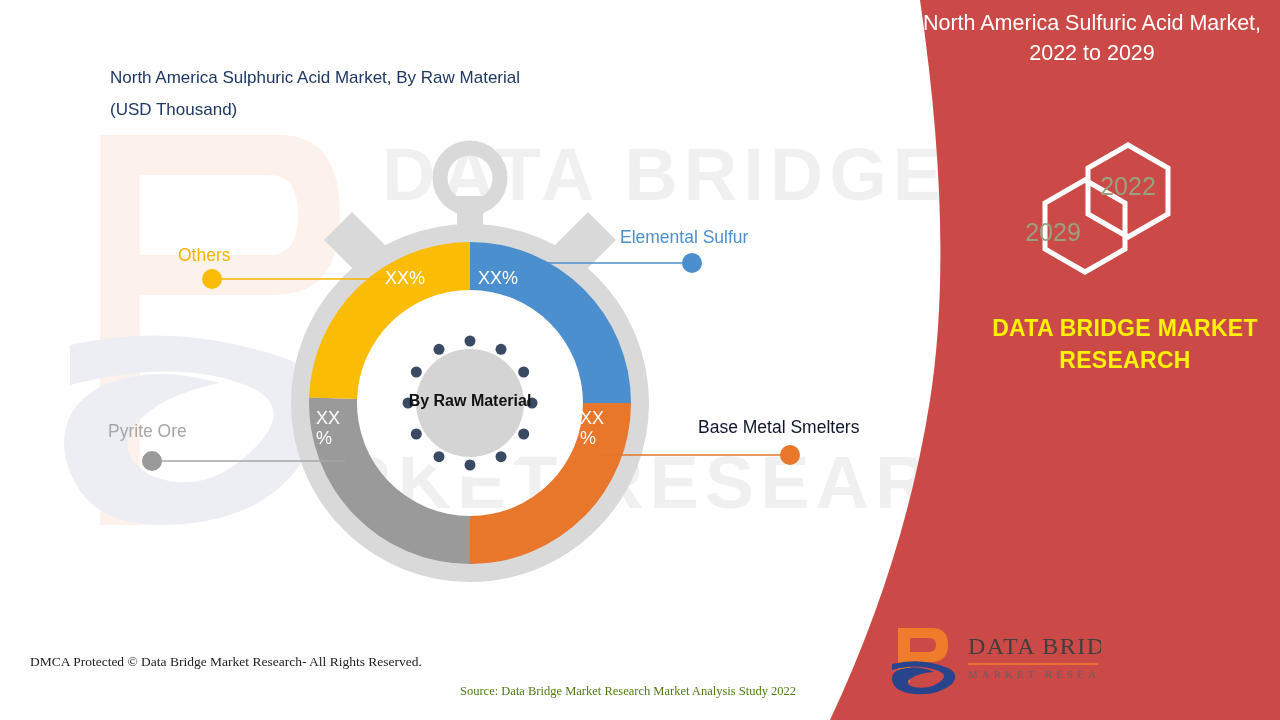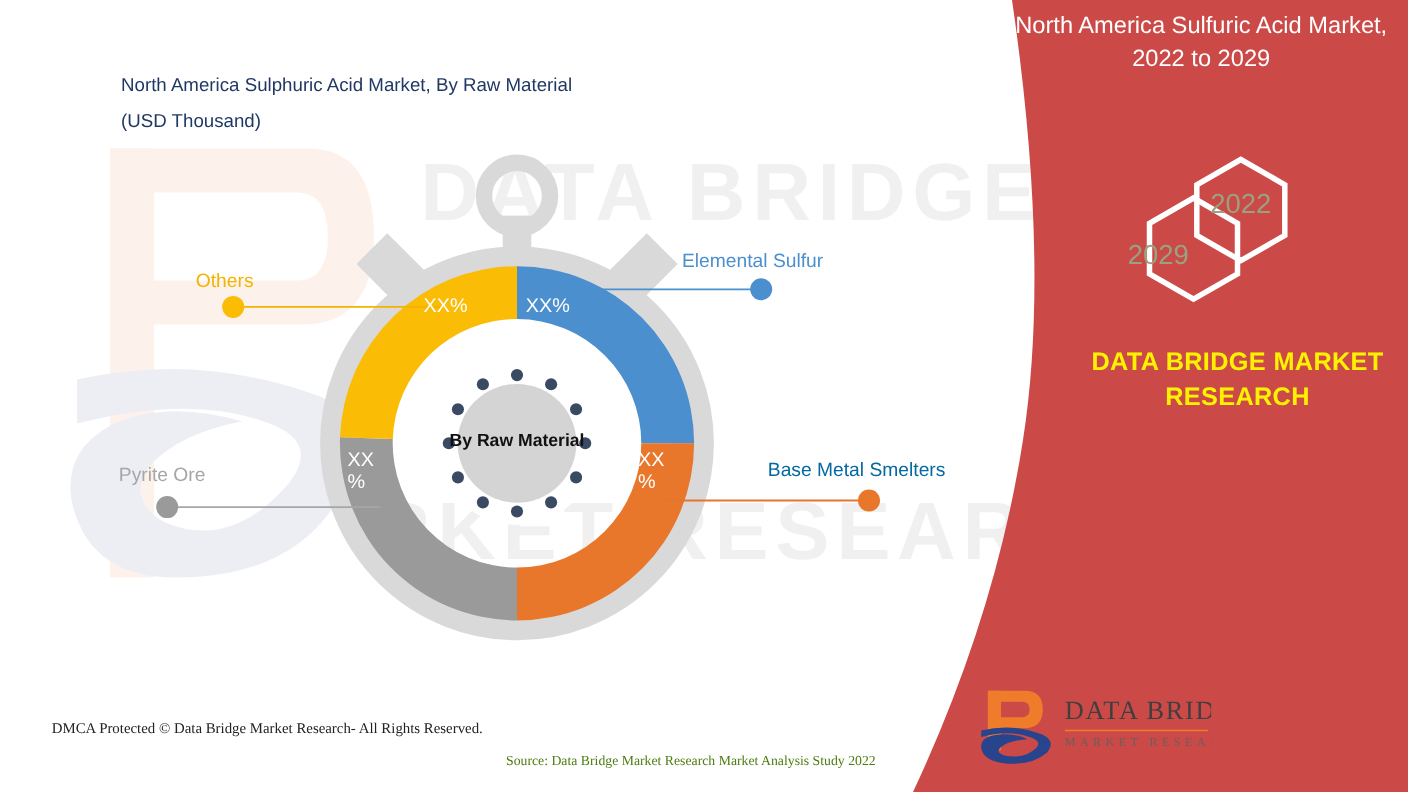--- a/index.html
+++ b/index.html
@@ -146,31 +146,30 @@
   
   .callout {
     position: absolute;
     font-size: 17.5px;
     font-weight: 400;
     white-space: nowrap;
   }
   .callout-others   { left: 178px; top: 245px; color: #f5b301; }
   .callout-pyrite   { left: 108px; top: 421px; color: #a6a6a6; }
   .callout-sulfur   { left: 620px; top: 227px; color: #4c8fce; }
-  .callout-base     { left: 698px; top: 417px; color: #0369a1; }
+  .callout-base     { left: 698px; top: 417px; color: #0f172a; }
 
   
   .footer-left {
     position: absolute;
     left: 30px;
     top: 654px;
     color: #222222;
     font-family: "Liberation Serif", serif;
     font-size: 13.5px;
-    margin-left: 17px;
   }
   .footer-source {
     position: absolute;
     left: 460px;
     top: 684px;
     color: #4d7c0f;
     font-family: "Liberation Serif", serif;
     font-size: 12.5px;
   }
 </style>

